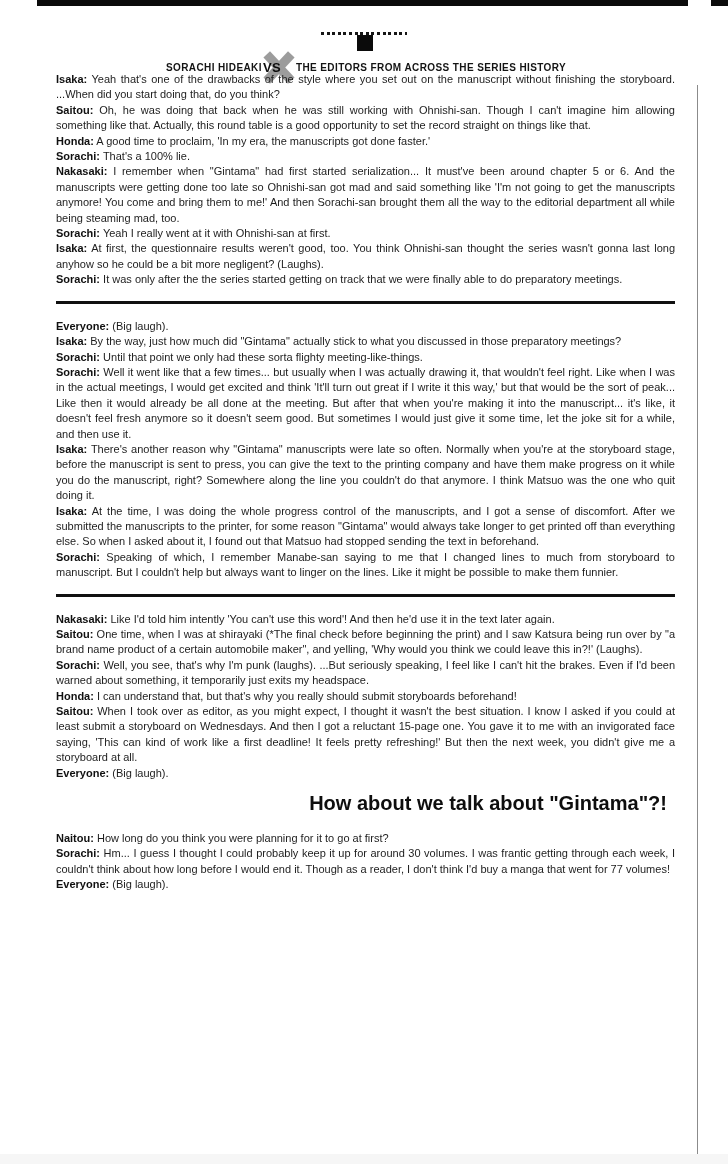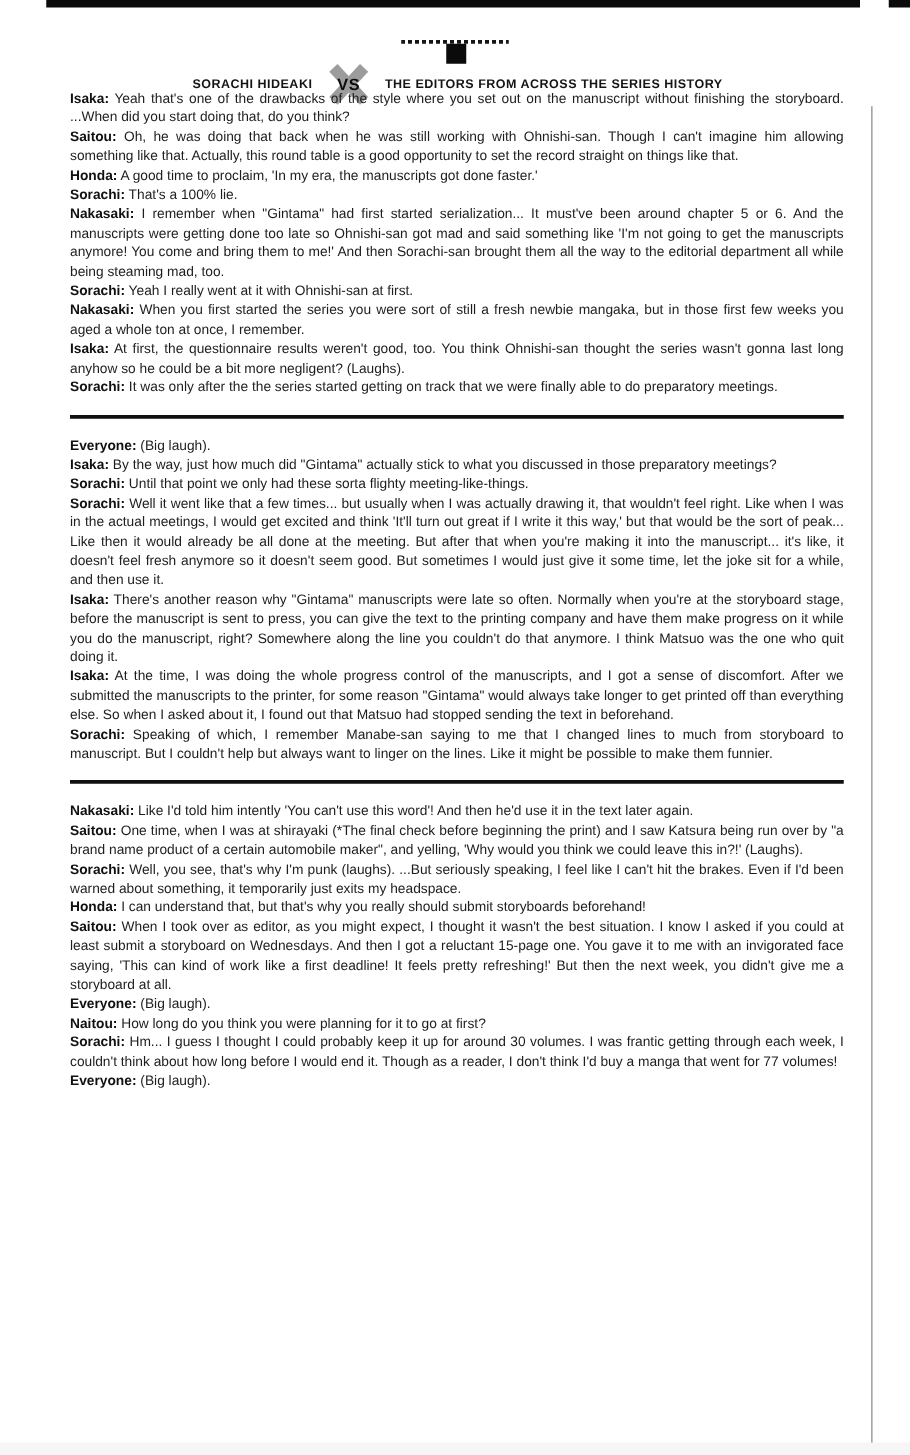--- a/index.html
+++ b/index.html
@@ -46,22 +46,22 @@
   }
   .header-title {
     flex: 0 0 auto;
     display: inline-flex; align-items: center;
     white-space: nowrap;
     font-size: 10px; font-weight: bold; letter-spacing: 0.4px;
     color: #141414; padding-left: 4px;
   }
   .vs-wrap {
     position: relative;
-    display: inline-flex; align-items: center; justify-content: center;
-    width: 32px; height: 32px; margin: 0 13px;
+    display: inline-flex; align-items: center; justify-content: flex-start;
+    width: 32px; height: 32px; margin: 0 1px;
   }
   .x-mark { position: absolute; inset: 0; }
   .x-mark::before, .x-mark::after {
     content: ""; position: absolute; left: -2px; top: 12px;
     width: 36px; height: 9px; background: #9c9c9c;
   }
   .x-mark::before { transform: rotate(47deg); }
   .x-mark::after  { transform: rotate(-47deg); }
   .vs-text { position: relative; z-index: 1; font-size: 13px; font-weight: bold; color: #0c0c0c; }
   .content { position: relative; padding: 72px 53px 0 56px; }
@@ -106,21 +106,20 @@
   </div>
 
   <main class="content">
     <section>
         <p class="turn"><strong>Isaka</strong> <span>Yeah that's one of the drawbacks of the style where you set out on the manuscript without finishing the storyboard. ...When did you start doing that, do you think?</span></p>
         <p class="turn"><strong>Saitou</strong> <span>Oh, he was doing that back when he was still working with Ohnishi-san. Though I can't imagine him allowing something like that. Actually, this round table is a good opportunity to set the record straight on things like that.</span></p>
         <p class="turn"><strong>Honda</strong> <span>A good time to proclaim, 'In my era, the manuscripts got done faster.'</span></p>
         <p class="turn"><strong>Sorachi</strong> <span>That's a 100% lie.</span></p>
         <p class="turn"><strong>Nakasaki</strong> <span>I remember when "Gintama" had first started serialization... It must've been around chapter 5 or 6. And the manuscripts were getting done too late so Ohnishi-san got mad and said something like 'I'm not going to get the manuscripts anymore! You come and bring them to me!' And then Sorachi-san brought them all the way to the editorial department all while being steaming mad, too.</span></p>
         <p class="turn"><strong>Sorachi</strong> <span>Yeah I really went at it with Ohnishi-san at first.</span></p>
-        <p class="turn"><strong>Nakasaki</strong> <span>When you first started the series you were sort of still a fresh newbie mangaka, but in those first few weeks you aged a whole ton at once, I remember.</span></p>
         <p class="turn"><strong>Isaka</strong> <span>At first, the questionnaire results weren't good, too. You think Ohnishi-san thought the series wasn't gonna last long anyhow so he could be a bit more negligent? (Laughs).</span></p>
         <p class="turn"><strong>Sorachi</strong> <span>It was only after the the series started getting on track that we were finally able to do preparatory meetings.</span></p>
       </section>
     <div class="divider"></div>
     <section>
         <p class="turn"><strong>Everyone</strong> <span>(Big laugh).</span></p>
         <p class="turn"><strong>Isaka</strong> <span>By the way, just how much did "Gintama" actually stick to what you discussed in those preparatory meetings?</span></p>
         <p class="turn"><strong>Sorachi</strong> <span>Until that point we only had these sorta flighty meeting-like-things.</span></p>
         <p class="turn"><strong>Sorachi</strong> <span>Well it went like that a few times... but usually when I was actually drawing it, that wouldn't feel right. Like when I was in the actual meetings, I would get excited and think 'It'll turn out great if I write it this way,' but that would be the sort of peak... Like then it would already be all done at the meeting. But after that when you're making it into the manuscript... it's like, it doesn't feel fresh anymore so it doesn't seem good. But sometimes I would just give it some time, let the joke sit for a while, and then use it.</span></p>
         <p class="turn"><strong>Isaka</strong> <span>There's another reason why "Gintama" manuscripts were late so often. Normally when you're at the storyboard stage, before the manuscript is sent to press, you can give the text to the printing company and have them make progress on it while you do the manuscript, right? Somewhere along the line you couldn't do that anymore. I think Matsuo was the one who quit doing it.</span></p>
@@ -129,20 +128,21 @@
       </section>
     <div class="divider"></div>
     <section>
         <p class="turn"><strong>Nakasaki</strong> <span>Like I'd told him intently 'You can't use this word'! And then he'd use it in the text later again.</span></p>
         <p class="turn"><strong>Saitou</strong> <span>One time, when I was at shirayaki (*The final check before beginning the print) and I saw Katsura being run over by "a brand name product of a certain automobile maker", and yelling, 'Why would you think we could leave this in?!' (Laughs).</span></p>
         <p class="turn"><strong>Sorachi</strong> <span>Well, you see, that's why I'm punk (laughs). ...But seriously speaking, I feel like I can't hit the brakes. Even if I'd been warned about something, it temporarily just exits my headspace.</span></p>
         <p class="turn"><strong>Honda</strong> <span>I can understand that, but that's why you really should submit storyboards beforehand!</span></p>
         <p class="turn"><strong>Saitou</strong> <span>When I took over as editor, as you might expect, I thought it wasn't the best situation. I know I asked if you could at least submit a storyboard on Wednesdays. And then I got a reluctant 15-page one. You gave it to me with an invigorated face saying, 'This can kind of work like a first deadline! It feels pretty refreshing!' But then the next week, you didn't give me a storyboard at all.</span></p>
         <p class="turn"><strong>Everyone</strong> <span>(Big laugh).</span></p>
       </section>
+    <h2 class="subheading">How about we talk about "Gintama"?!</h2>
     <section>
         <p class="turn"><strong>Naitou</strong> <span>How long do you think you were planning for it to go at first?</span></p>
         <p class="turn"><strong>Sorachi</strong> <span>Hm... I guess I thought I could probably keep it up for around 30 volumes. I was frantic getting through each week, I couldn't think about how long before I would end it. Though as a reader, I don't think I'd buy a manga that went for 77 volumes!</span></p>
         <p class="turn"><strong>Everyone</strong> <span>(Big laugh).</span></p>
       </section>
   </main>
 
 </div>
 
 </body></html>

